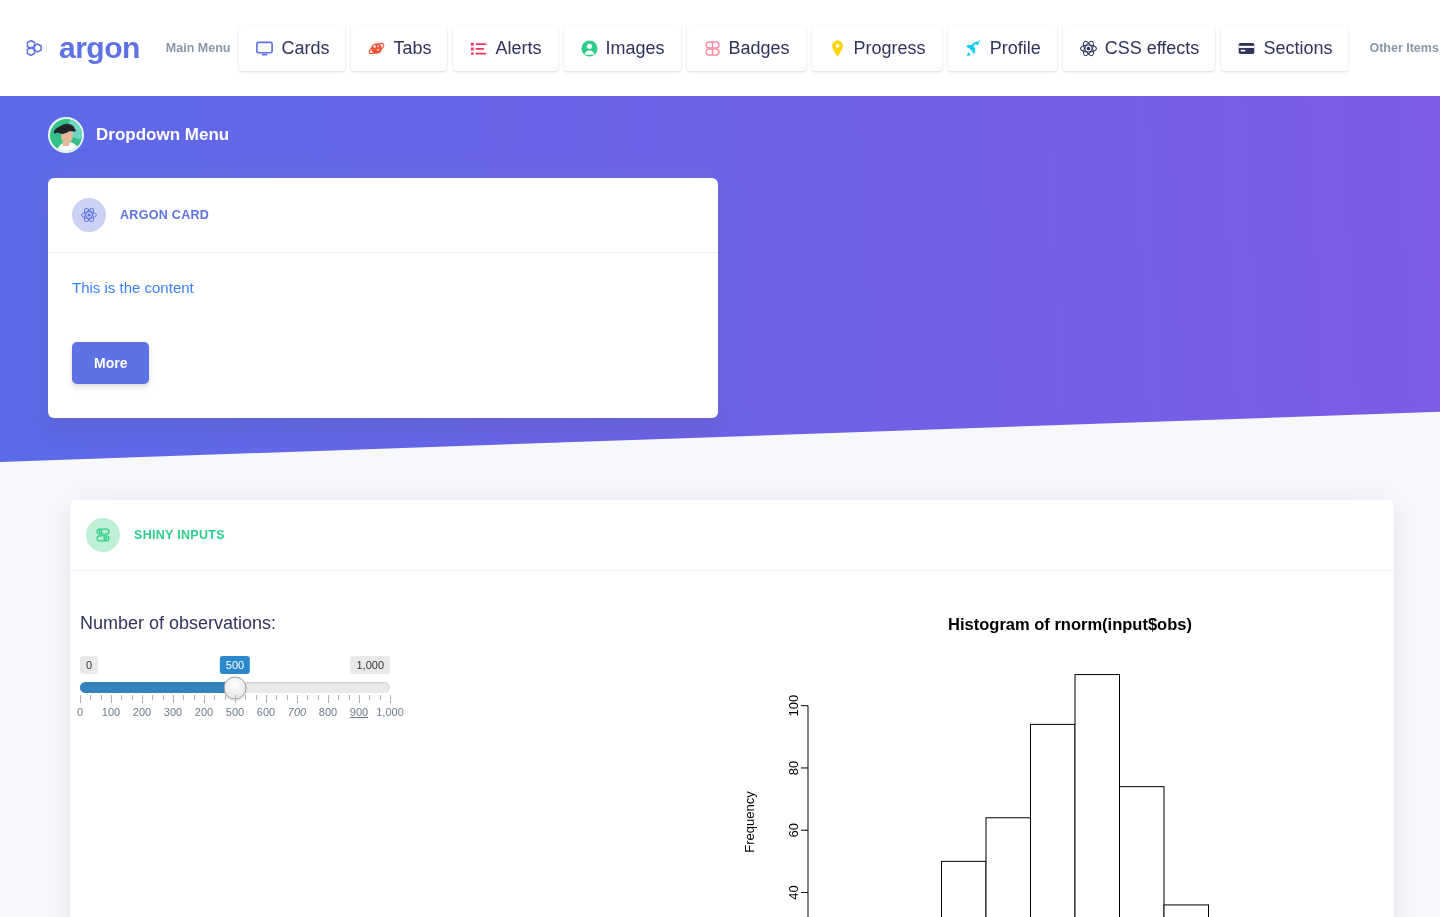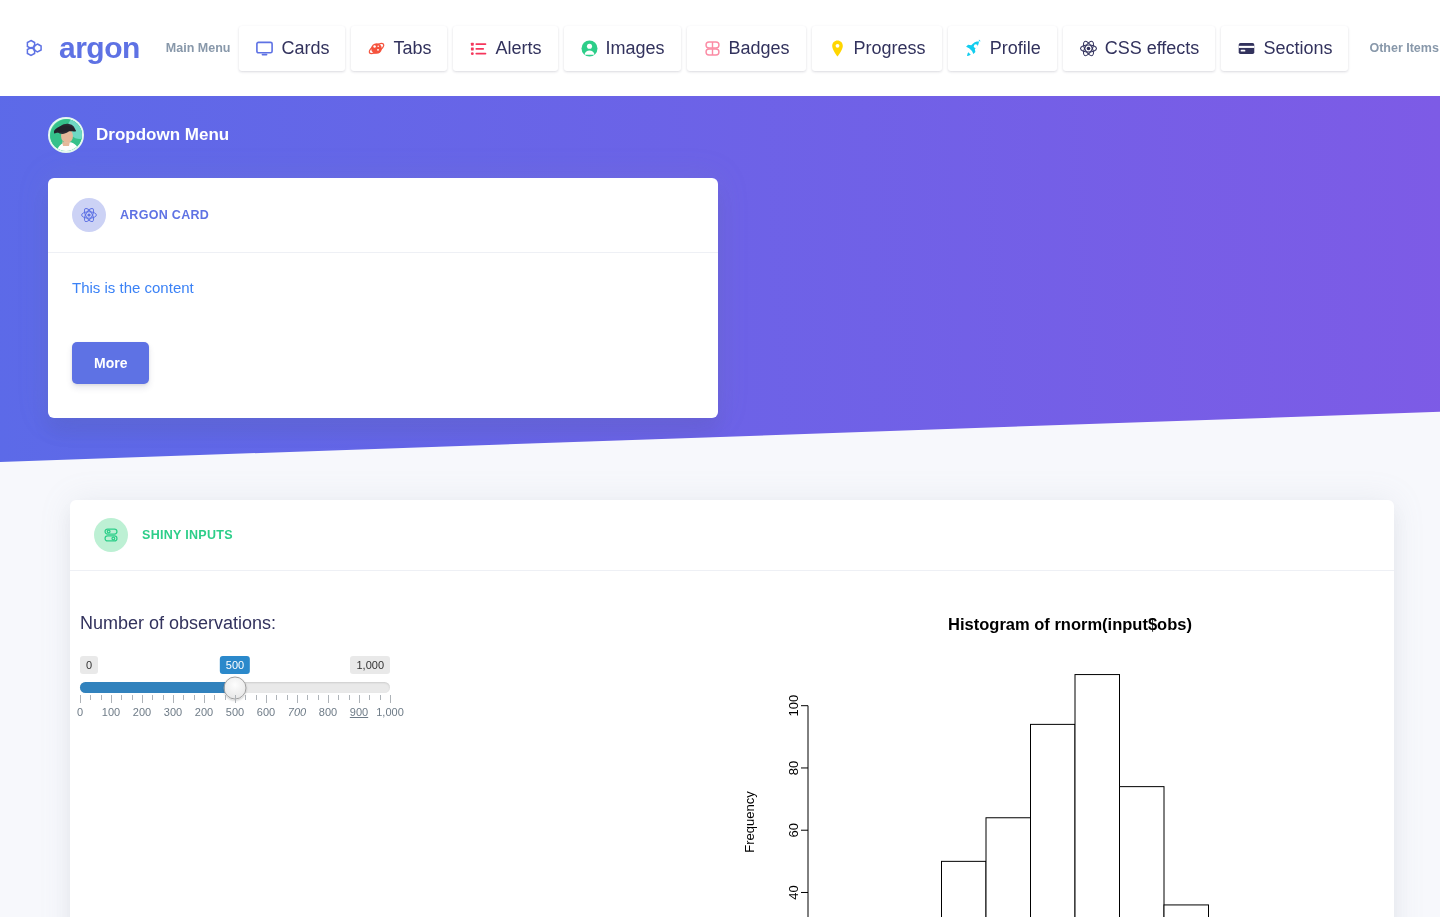--- a/index.html
+++ b/index.html
@@ -114,21 +114,21 @@
   
   .shiny-card {
     position: absolute; top: 500px; left: 70px;
     width: 1324px; height: 460px;
     background: #ffffff;
     border-radius: 6px;
     box-shadow: 0 0 32px rgba(136,152,170,.13), 0 10px 20px rgba(0,0,0,.04);
     overflow: hidden;
   }
   .shiny-head {
-    padding: 18px 24px;
+    padding: 18px 16px;
     display: flex; align-items: center; gap: 14px;
     border-bottom: 1px solid #eef0f5;
   }
   .shiny-body { display: flex; padding: 26px 0 0 0; }
   .shiny-left { width: 660px; padding-left: 10px; padding-top: 16px; }
   .shiny-right { flex: 1; position: relative; }
 
   .slider-label {
     font-size: 18px; color: #32325d; margin-bottom: 22px;
   }

